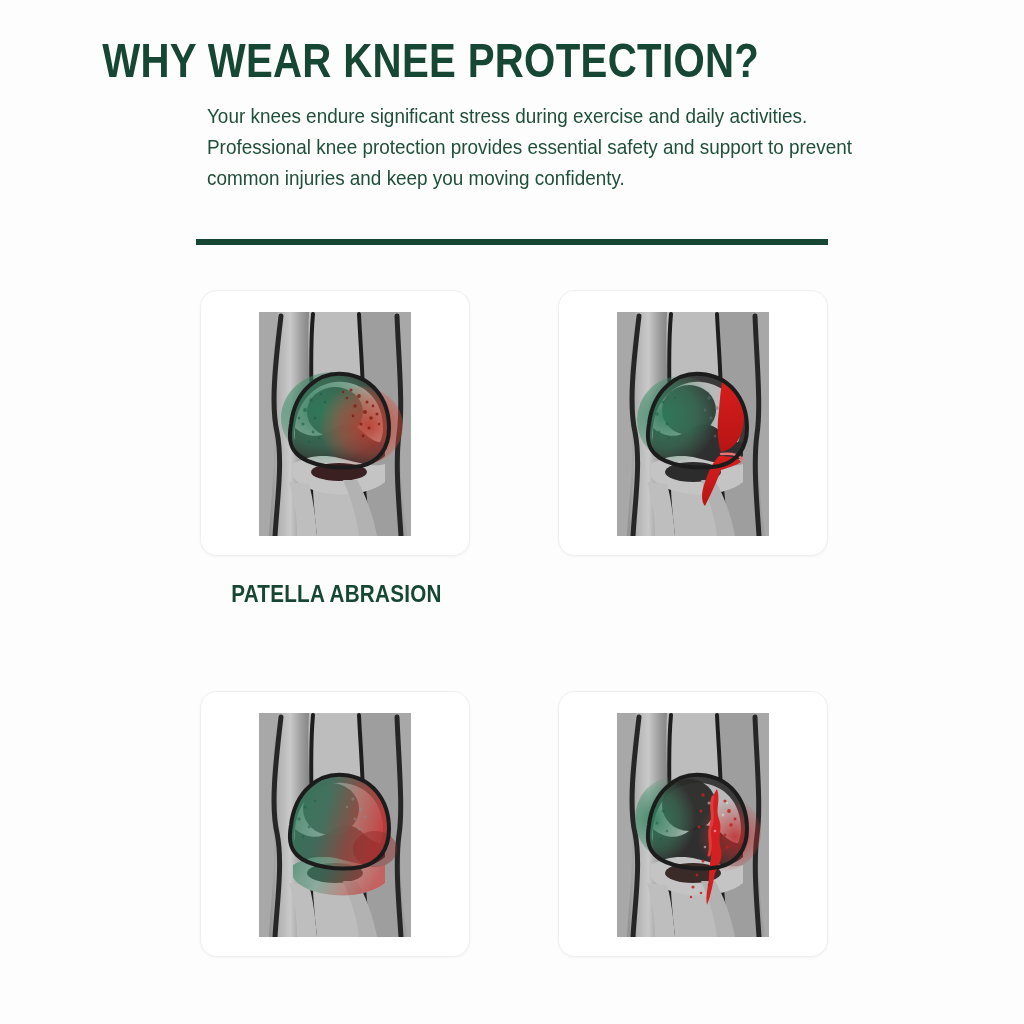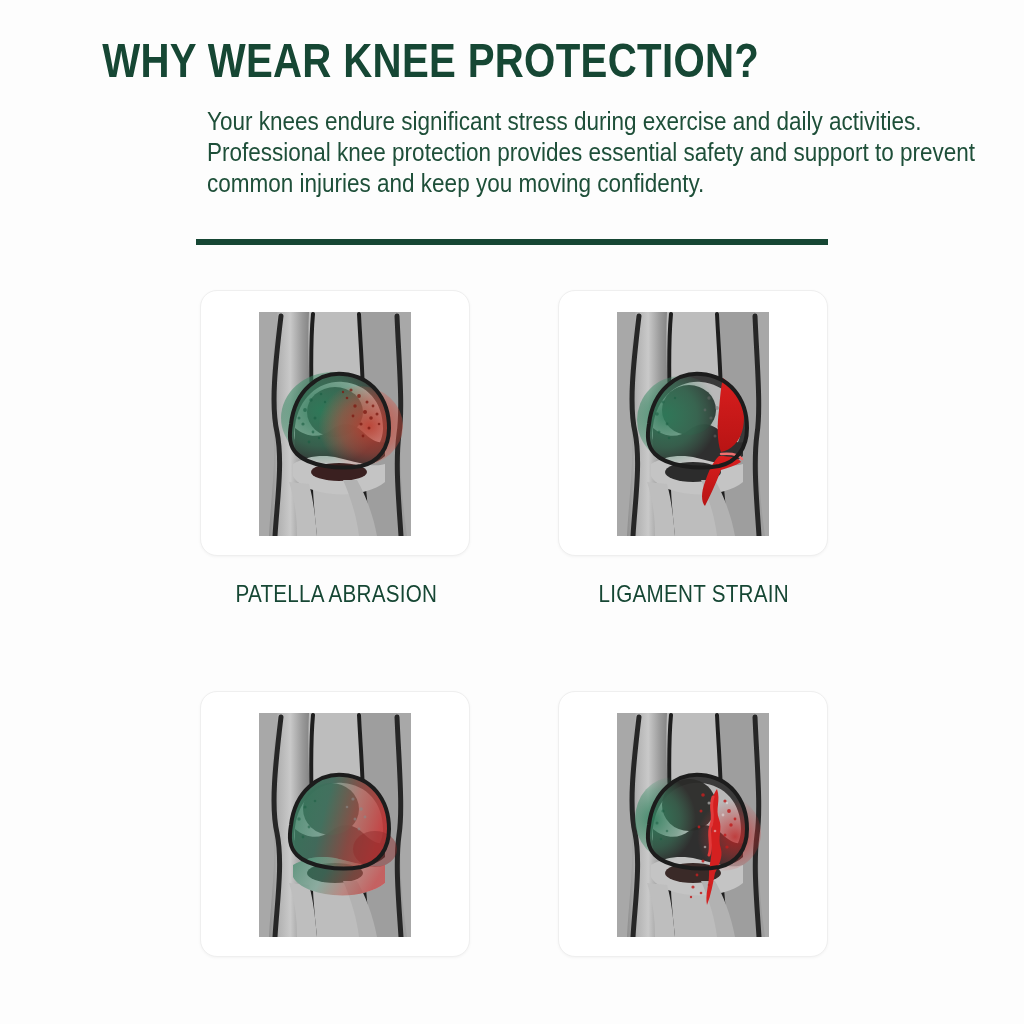--- a/index.html
+++ b/index.html
@@ -31,23 +31,23 @@
     line-height: 52px;
     font-weight: 700;
     color: #164734;
     letter-spacing: 0.4px;
     margin: 0;
     transform: scaleX(0.82);
     transform-origin: center center;
     white-space: nowrap;
   }
   #subtitle {
-    margin: 20px auto 0 auto;
+    margin: 14px auto 0 auto;
     width: 700px;
-    font-size: 25px;
+    font-size: 21px;
     line-height: 31px;
     color: #1E4F39;
     font-weight: 400;
   }
   #subtitle .sub-line {
     display: block;
     transform: scaleX(0.90);
     transform-origin: center center;
     white-space: nowrap;
   }
@@ -95,21 +95,21 @@
     transform: translateX(-50%);
     width: 176px;
     height: 236px;
   }
   .card-figure svg { display: block; width: 176px; height: 236px; }
 
   .card-label {
     margin-top: 24px;
     text-align: center;
     font-size: 24px;
-    font-weight: 400;
+    font-weight: 700;
     color: #164734;
     letter-spacing: 0.3px;
     line-height: 28px;
   }
   .card-label span {
     display: inline-block;
     transform: scaleX(0.86);
     transform-origin: center center;
     white-space: nowrap;
   }
@@ -276,21 +276,20 @@
                     <circle cx="110" cy="130" r="1.5"></circle>
                 </g>
                 <path d="M118 72 C134 84 142 104 138 122 C135 136 126 144 116 146 C112 136 112 118 114 104 C115 92 116 80 118 72 Z" fill="url(#lig2)"></path>
                 <path d="M114 150 C126 150 134 152 136 156 C130 160 122 162 116 164 C110 180 104 192 100 200 C96 196 96 186 100 176 C104 164 108 156 114 150 Z" fill="url(#lig2)"></path>
                 <path d="M116 148 C126 147 134 149 137 153" stroke="#F07070" stroke-width="2.5" fill="none" stroke-linecap="round"></path>
                 <path d="M44 118 C48 84 72 66 96 68 C124 70 142 92 142 122 C142 142 132 156 114 160 C92 164 62 160 50 148 C42 140 42 130 44 118 Z" fill="none" stroke="#1C1C1C" stroke-width="4"></path>
               </g>
             </svg>
           </div>
         </div>
-        <div class="card-label"><span>LIGAMENT STRAIN</span></div>
       </div>
 
     </div>
 
     <div class="grid-row row-2">
 
       <div class="cell">
         <div class="card">
           <div class="card-figure">
             <svg viewBox="0 0 176 236" xmlns="http://www.w3.org/2000/svg">

